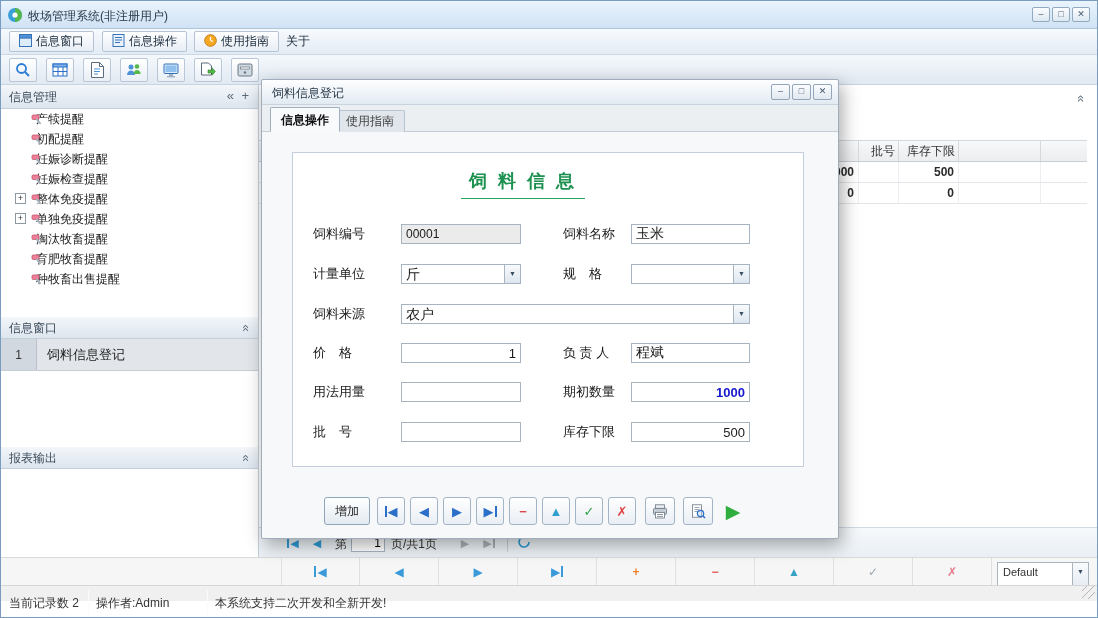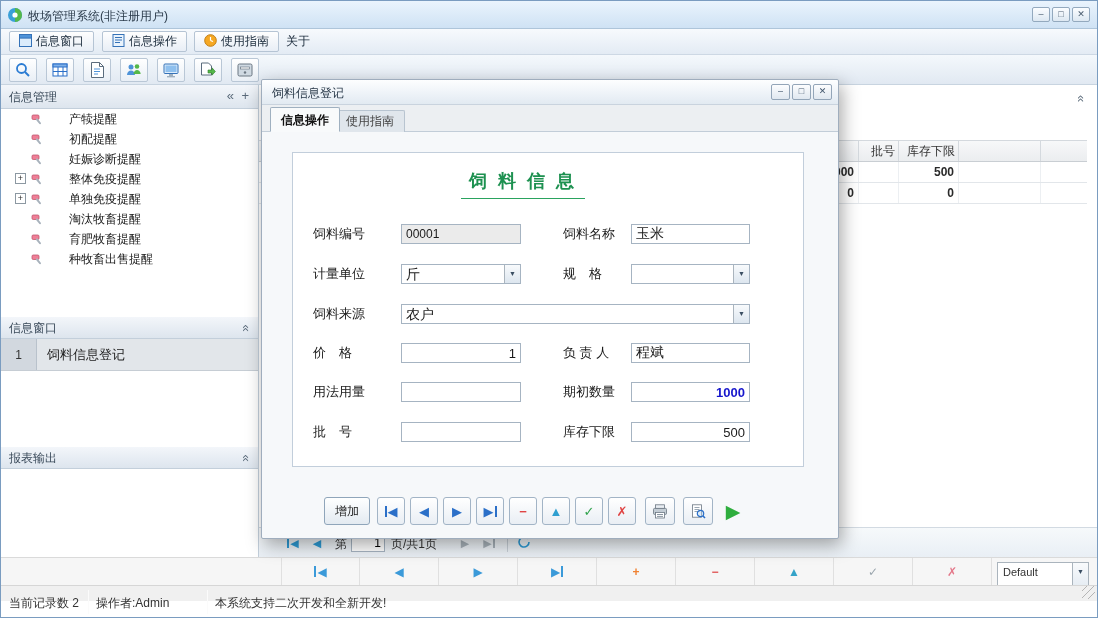--- a/index.html
+++ b/index.html
@@ -36,21 +36,21 @@
   #sidebar { position:absolute; left:0; top:84px; width:258px; height:472px; background:#fff;
     border-right:1px solid #c3cfdb; }
   .s-header { position:absolute; left:0; width:100%; height:22px;
     background:linear-gradient(#f3f6fa,#dde5ee); border-bottom:1px solid #c3cfdb;
     font-size:12px; color:#3a4a5a; line-height:22px; padding-left:8px; }
   #sh1 { top:0; height:24px; line-height:24px; }
   #sh2 { top:232px; } #sh3 { top:362px; }
   .hdr-icon { position:absolute; top:0; font-size:13px; color:#5a6a7a; line-height:22px; }
   .rot-up { display:inline-block; transform:rotate(90deg); }
   #tree { position:absolute; left:0; top:24px; width:100%; }
-  .tree-item { position:relative; height:20px; line-height:20px; padding-left:68px;
+  .tree-item { position:relative; height:20px; line-height:20px; padding-left:35px;
     font-size:12px; color:#222; white-space:nowrap; }
   .tree-item .expand { position:absolute; left:14px; top:4px; width:11px; height:11px;
     border:1px solid #8c98a2; background:#fff; font-size:9px; line-height:9px; text-align:center; color:#333; }
   .tree-item .ticon { position:absolute; left:30px; top:3px; }
   #iw-row { position:absolute; left:0; top:254px; width:100%; height:32px;
     border-bottom:1px solid #c6cdd4; display:flex; }
   #iw-index { width:36px; background:#d2d8df; border-right:1px solid #b9c2cc; text-align:center;
     line-height:32px; font-size:12px; color:#333; }
   #iw-label { flex:1; background:#e2e6ea; padding-left:10px; line-height:32px; font-size:13px; color:#1c1c1c; }
 
@@ -271,20 +271,24 @@
               <rect x="6.2" y="5" width="2" height="7" rx="1" fill="#a8b2bc" transform="rotate(-38 7 8)"></rect>
             </svg></span><span>产犊提醒</span></div>
       <div class="tree-item"><span class="ticon"><svg width="13" height="13" viewBox="0 0 13 13">
               <rect x="1" y="2" width="7" height="4.5" rx="1.2" fill="#ef7f96" stroke="#c05570" stroke-width="0.8"></rect>
               <rect x="6.2" y="5" width="2" height="7" rx="1" fill="#a8b2bc" transform="rotate(-38 7 8)"></rect>
             </svg></span><span>初配提醒</span></div>
       <div class="tree-item"><span class="ticon"><svg width="13" height="13" viewBox="0 0 13 13">
               <rect x="1" y="2" width="7" height="4.5" rx="1.2" fill="#ef7f96" stroke="#c05570" stroke-width="0.8"></rect>
               <rect x="6.2" y="5" width="2" height="7" rx="1" fill="#a8b2bc" transform="rotate(-38 7 8)"></rect>
             </svg></span><span>妊娠诊断提醒</span></div>
+      <div class="tree-item"><span class="ticon"><svg width="13" height="13" viewBox="0 0 13 13">
+              <rect x="1" y="2" width="7" height="4.5" rx="1.2" fill="#ef7f96" stroke="#c05570" stroke-width="0.8"></rect>
+              <rect x="6.2" y="5" width="2" height="7" rx="1" fill="#a8b2bc" transform="rotate(-38 7 8)"></rect>
+            </svg></span><span>妊娠检查提醒</span></div>
       <div class="tree-item"><span class="expand">+</span><span class="ticon"><svg width="13" height="13" viewBox="0 0 13 13">
               <rect x="1" y="2" width="7" height="4.5" rx="1.2" fill="#ef7f96" stroke="#c05570" stroke-width="0.8"></rect>
               <rect x="6.2" y="5" width="2" height="7" rx="1" fill="#a8b2bc" transform="rotate(-38 7 8)"></rect>
             </svg></span><span>整体免疫提醒</span></div>
       <div class="tree-item"><span class="expand">+</span><span class="ticon"><svg width="13" height="13" viewBox="0 0 13 13">
               <rect x="1" y="2" width="7" height="4.5" rx="1.2" fill="#ef7f96" stroke="#c05570" stroke-width="0.8"></rect>
               <rect x="6.2" y="5" width="2" height="7" rx="1" fill="#a8b2bc" transform="rotate(-38 7 8)"></rect>
             </svg></span><span>单独免疫提醒</span></div>
       <div class="tree-item"><span class="ticon"><svg width="13" height="13" viewBox="0 0 13 13">
               <rect x="1" y="2" width="7" height="4.5" rx="1.2" fill="#ef7f96" stroke="#c05570" stroke-width="0.8"></rect>

